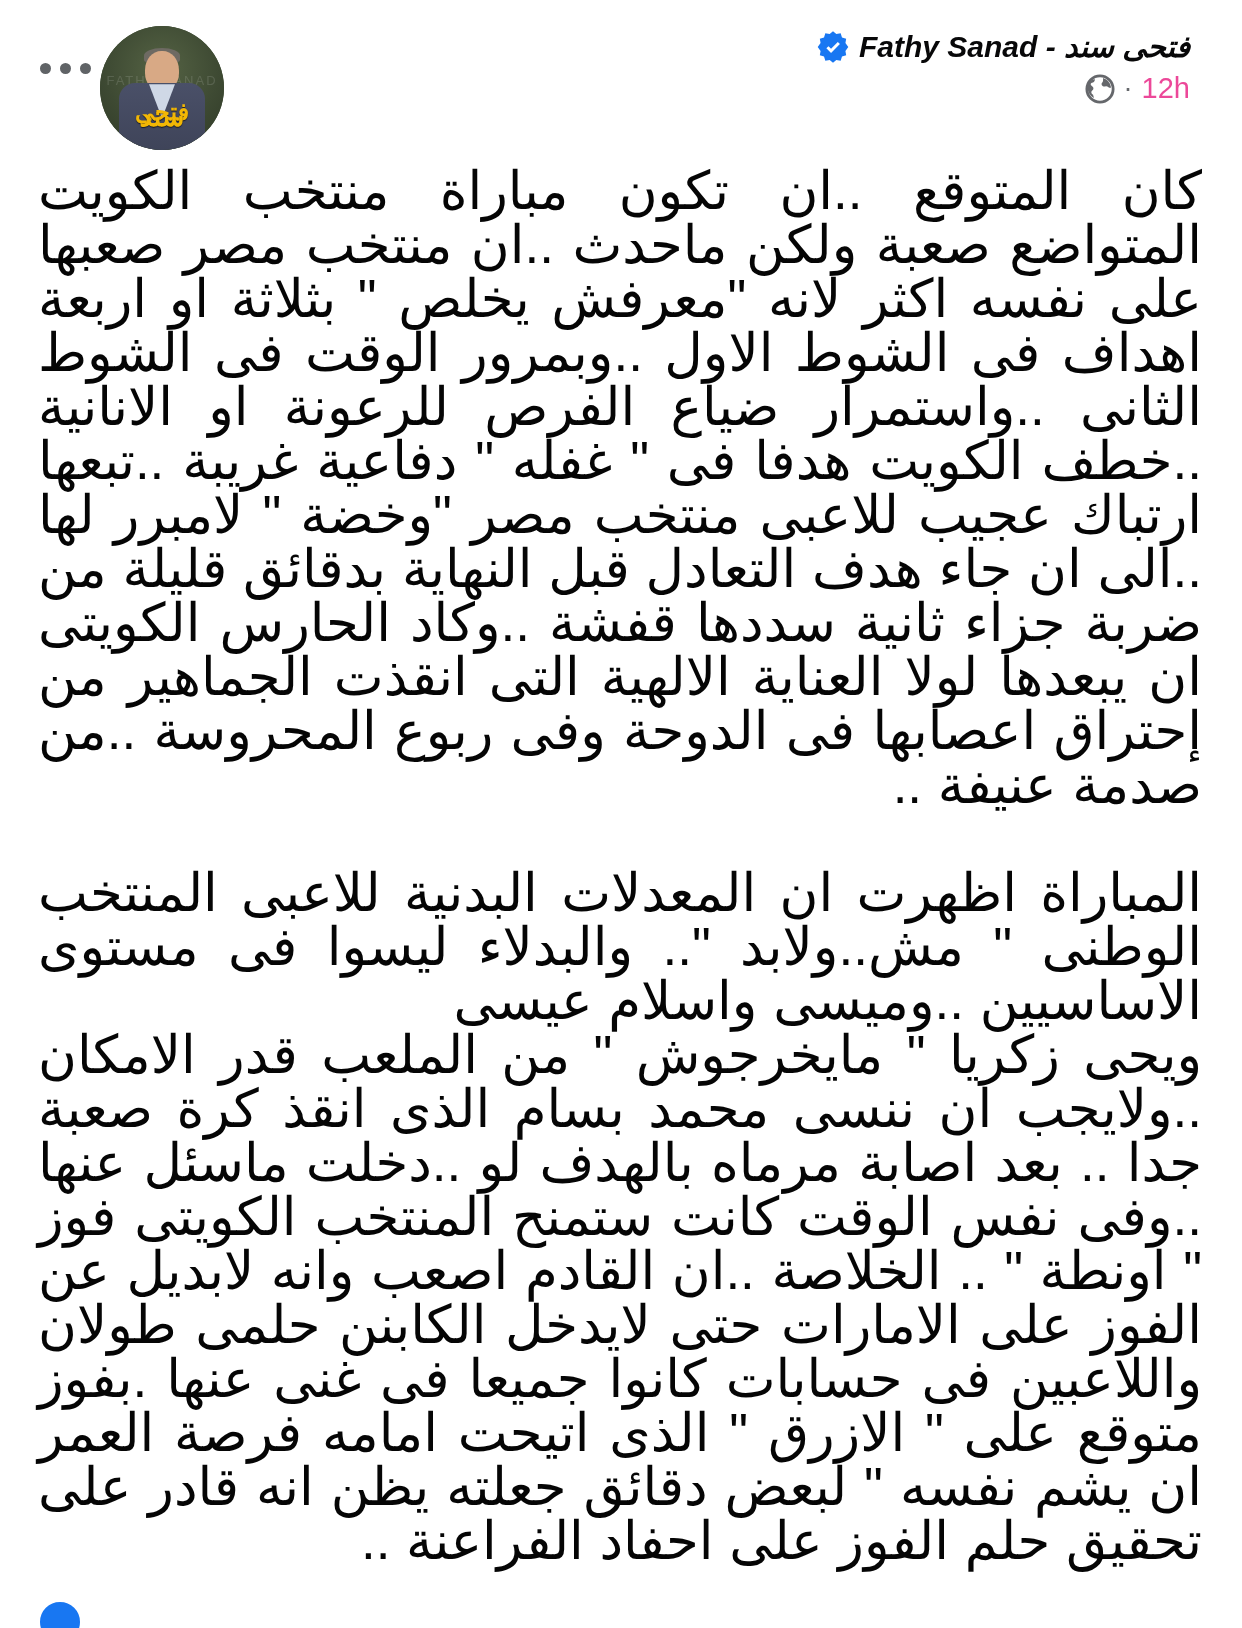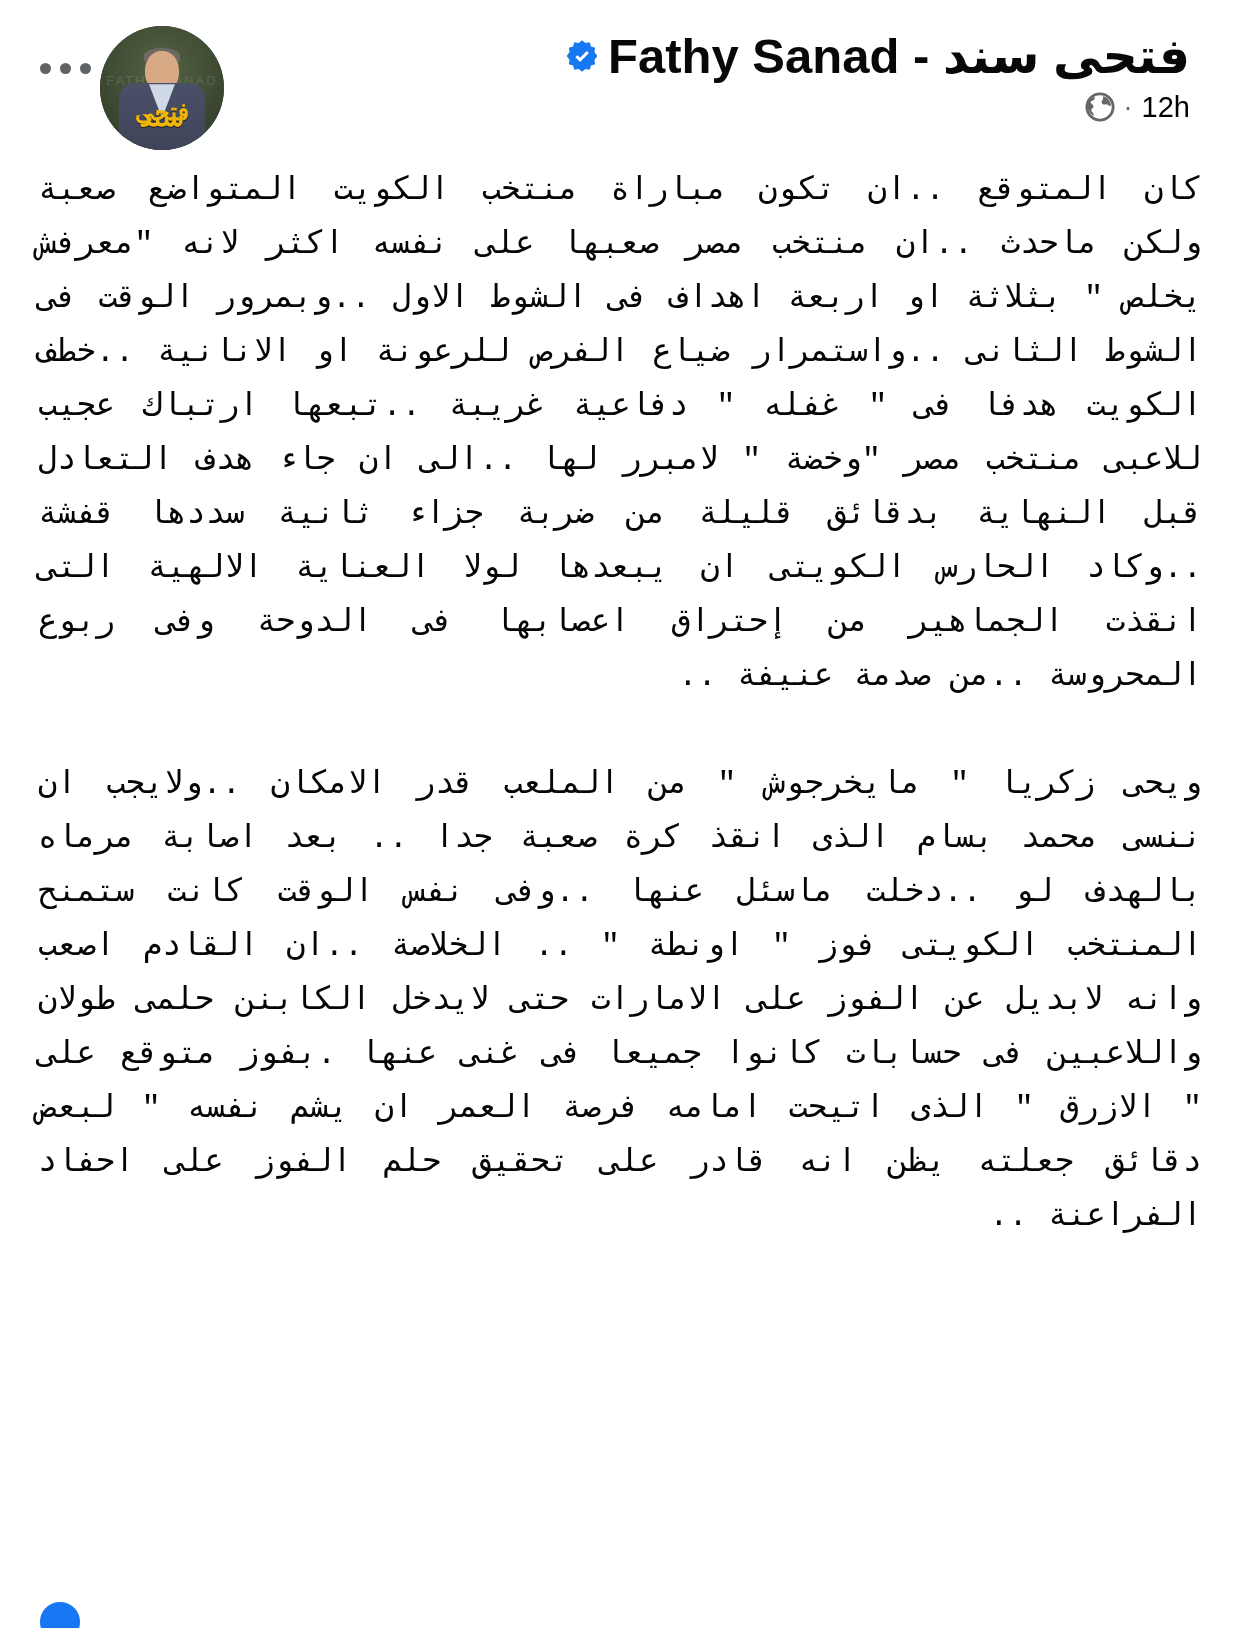--- a/index.html
+++ b/index.html
@@ -122,44 +122,45 @@
     min-width: 0;
   }
 
   .name-row {
     display: flex;
     align-items: center;
     direction: rtl;
     gap: 9px;
   }
   .author-name {
-    font-size: 49px;
+    font-size: 30px;
     line-height: 1.08;
     font-weight: bold;
     color: #080809;
     white-space: nowrap;
     font-family: "Liberation Sans", "DejaVu Sans", sans-serif;
+    font-style: italic;
   }
   .verified-badge {
     flex: 0 0 auto;
     width: 34px;
     height: 34px;
     display: inline-block;
   }
 
   .meta-row {
     display: flex;
     align-items: center;
     direction: rtl;
     margin-top: 8px;
     gap: 9px;
   }
   .meta-time {
     font-size: 29px;
-    color: #000000;
+    color: #ec4899;
     font-family: "Liberation Sans", sans-serif;
     direction: ltr;
   }
   .meta-dot {
     font-size: 27px;
     color: #65676b;
     line-height: 1;
   }
   .globe-icon { width: 30px; height: 30px; display: block; }
 
@@ -185,23 +186,23 @@
     display: block;
   }
 
   
   .post-body {
     direction: rtl;
     text-align: justify;
     padding: 14px 40px 0 38px;
     box-sizing: border-box;
     color: #050505;
-    font-size: 32px;
+    font-size: 53px;
     line-height: 54px;
-    font-family: Liberation Mono, monospace;
+    font-family: Liberation Sans, sans-serif;
     word-spacing: 1px;
   }
   .post-body p {
     margin: 0;
     text-align: justify;
     text-align-last: right;
   }
   .post-body p.spacer {
     height: 54px;
     margin: 0;
@@ -269,20 +270,21 @@
     <div class="more-btn">
       <i></i>
       <i></i>
       <i></i>
     </div>
   </div>
 
   <div class="post-body">
     <p>كان المتوقع ..ان تكون مباراة  منتخب الكويت  المتواضع  صعبة ولكن ماحدث ..ان منتخب مصر صعبها على نفسه اكثر لانه "معرفش يخلص " بثلاثة او اربعة اهداف فى الشوط الاول ..وبمرور  الوقت فى الشوط الثانى ..واستمرار ضياع الفرص للرعونة او الانانية ..خطف الكويت هدفا فى " غفله " دفاعية غريبة ..تبعها ارتباك عجيب للاعبى منتخب مصر   "وخضة " لامبرر لها ..الى ان جاء هدف التعادل  قبل النهاية بدقائق قليلة من ضربة جزاء ثانية سددها قفشة ..وكاد الحارس الكويتى ان يبعدها لولا العناية الالهية التى انقذت الجماهير   من إحتراق اعصابها فى الدوحة وفى ربوع المحروسة ..من صدمة عنيفة ..</p>
     <p class="spacer"></p>
+    <p>المباراة اظهرت ان المعدلات البدنية للاعبى المنتخب الوطنى " مش..ولابد ".. والبدلاء ليسوا فى مستوى الاساسيين  ..وميسى واسلام عيسى</p>
     <p>ويحى زكريا  " مايخرجوش " من الملعب قدر الامكان ..ولايجب ان ننسى  محمد بسام الذى انقذ كرة صعبة جدا .. بعد اصابة مرماه بالهدف  لو ..دخلت ماسئل عنها  ..وفى نفس الوقت كانت ستمنح المنتخب الكويتى فوز " اونطة " .. الخلاصة ..ان القادم اصعب وانه لابديل عن الفوز على الامارات   حتى لايدخل  الكابنن حلمى طولان واللاعبين فى حسابات كانوا جميعا فى غنى  عنها .بفوز متوقع على " الازرق " الذى اتيحت امامه فرصة العمر ان يشم نفسه " لبعض دقائق جعلته  يظن انه  قادر  على  تحقيق حلم الفوز على احفاد الفراعنة ..</p>
     <p class="spacer"></p>
   </div>
 
   <div class="reactions-row">
     <span class="reaction-like"></span>
   </div>
 
 </div>
 

